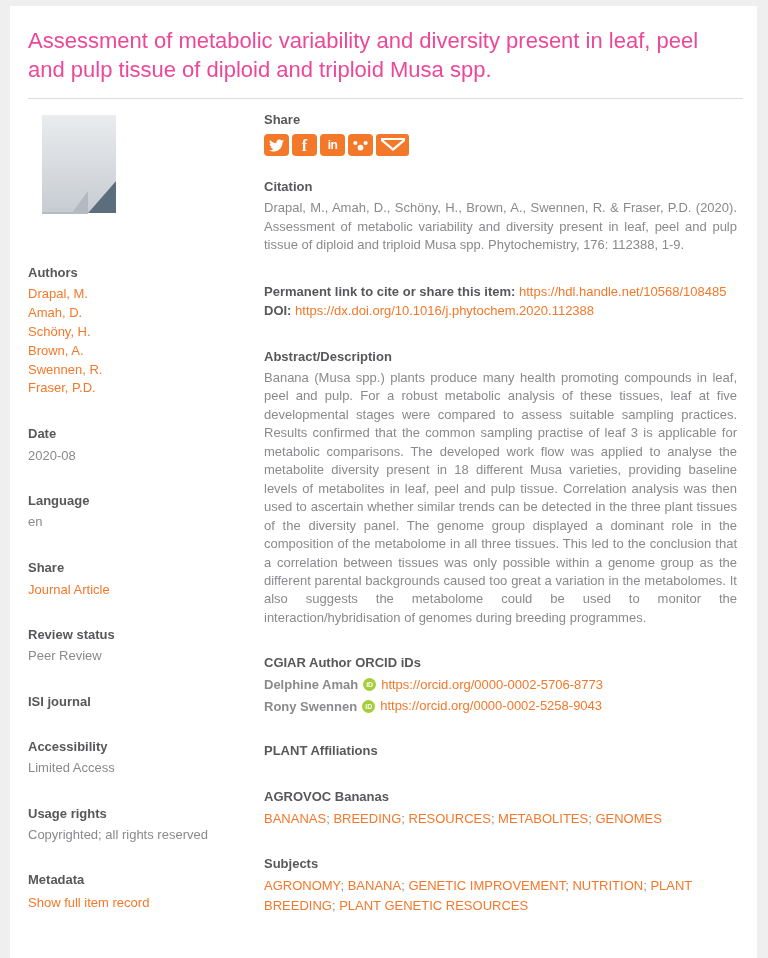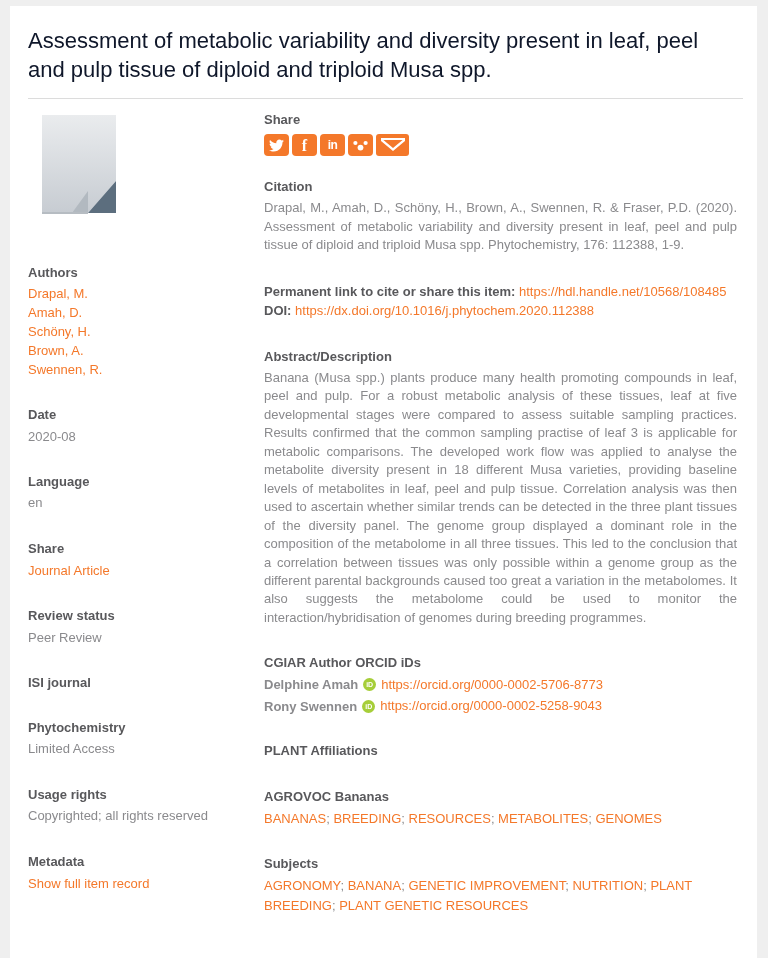--- a/index.html
+++ b/index.html
@@ -9,21 +9,21 @@
     font-family: "Liberation Sans", sans-serif;
     -webkit-font-smoothing: antialiased;
   }
   .card {
     background: #ffffff;
     margin: 6px 11px 0 10px;
     min-height: 929px;
     padding: 16px 14px 30px 18px;
   }
   .page-title {
-    color: #0f172a;
+    color: #ec4899;
     font-size: 22px;
     font-weight: 400;
     line-height: 1.32;
     max-width: 700px;
     margin: 4px 0 14px 0;
   }
   .title-divider {
     border: none;
     border-top: 1px solid #dcdcdc;
     margin: 0 0 12px 0;
@@ -109,20 +109,21 @@
       </div>
 
       <div class="section">
         <div class="heading">Authors</div>
         <div class="block-links">
             <a class="lnk">Drapal, M.</a>
             <a class="lnk">Amah, D.</a>
             <a class="lnk">Schöny, H.</a>
             <a class="lnk">Brown, A.</a>
             <a class="lnk">Swennen, R.</a>
+            <a class="lnk">Fraser, P.D.</a>
           </div>
       </div>
 
       <div class="section">
         <div class="heading">Date</div>
         <div class="value">2020-08</div>
       </div>
 
       <div class="section">
         <div class="heading">Language</div>
@@ -137,21 +138,21 @@
       <div class="section">
         <div class="heading">Review status</div>
         <div class="value">Peer Review</div>
       </div>
 
       <div class="section">
         <div class="heading">ISI journal</div>
       </div>
 
       <div class="section">
-        <div class="heading">Phytochemistry</div>
+        <div class="heading">Accessibility</div>
         <div class="value">Limited Access</div>
       </div>
 
       <div class="section">
         <div class="heading">Usage rights</div>
         <div class="value">Copyrighted; all rights reserved</div>
       </div>
 
       <div class="section">
         <div class="heading">Metadata</div>

